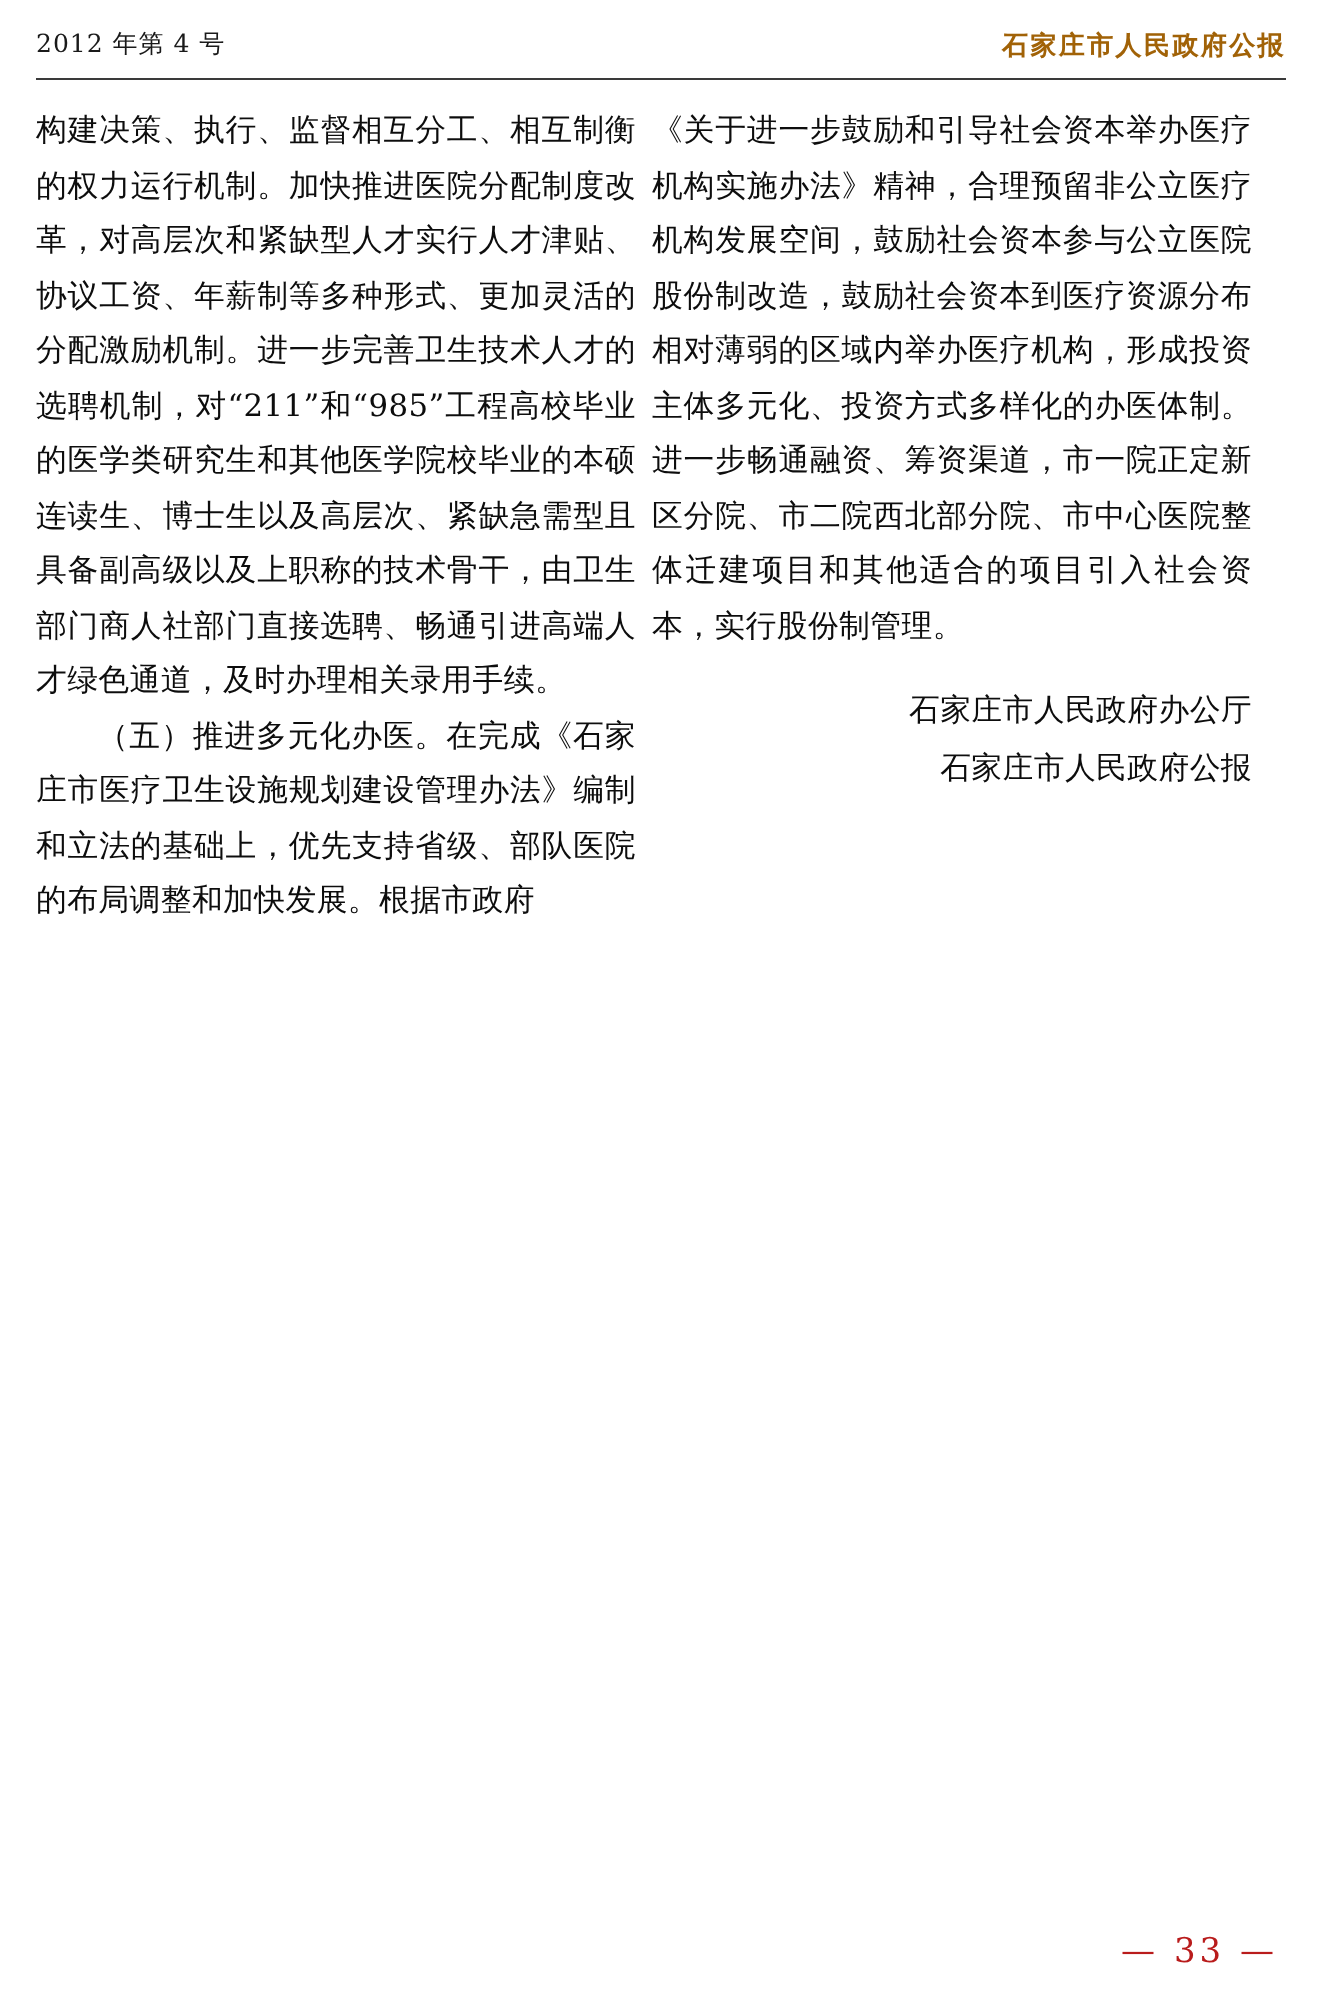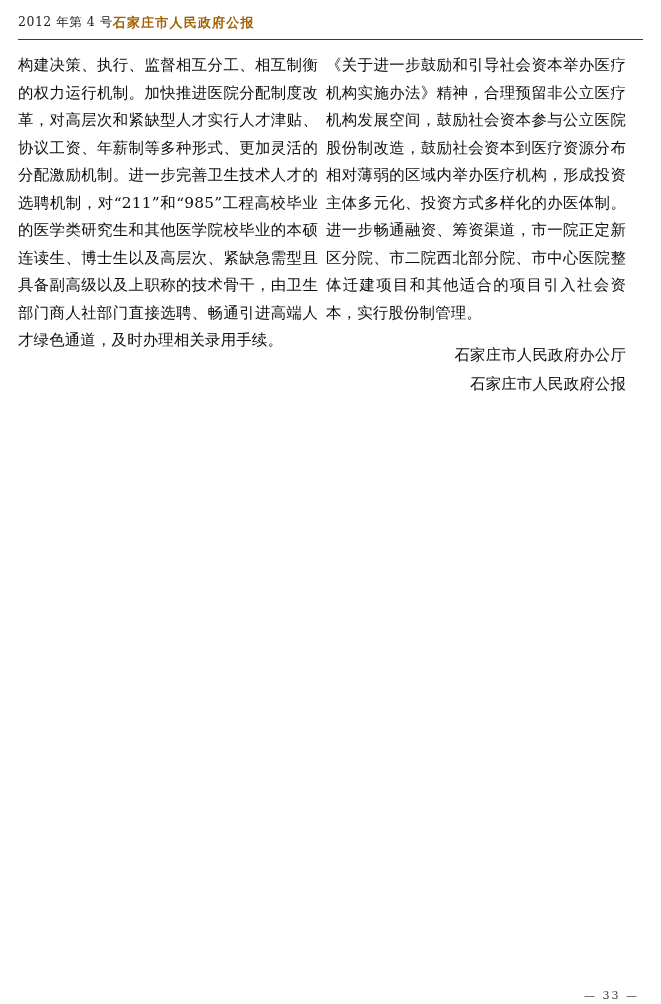--- a/index.html
+++ b/index.html
@@ -22,20 +22,21 @@
   }
   
   .header {
     position: absolute;
     left: 18px;
     top: 14px;
     width: 625px;
     height: 26px;
     display: flex;
     align-items: flex-start;
+    justify-content: space-between;
     border-bottom: 1px solid #3a3a3a;
     padding-bottom: 3px;
     box-sizing: border-box;
   }
   .header-left {
     font-size: 12.5px;
     letter-spacing: 0.5px;
     color: #1a1a1a;
     font-family: "DejaVu Serif", "Liberation Serif", serif;
   }
@@ -79,41 +80,42 @@
     padding-left: 66px;
     letter-spacing: 0.2px;
   }
   .sign-block {
     margin-top: 14px;
   }
   
   .footer {
     position: absolute;
     right: 22px;
-    bottom: 2px;
-    font-size: 11px;
+    bottom: 18px;
+    font-size: 17px;
     letter-spacing: 2px;
-    color: #404040;
+    color: #b91c1c;
     font-family: "DejaVu Serif", "Liberation Serif", serif;
   }
 </style>
 </head>
 <body>
 
 <div class="page">
 
   <div class="header">
     <div class="header-left">2012 年第 4 号</div>
     <div class="header-right">石家庄市人民政府公报</div>
   </div>
 
   <div class="columns">
 
     <div class="col">
       <p class="para">构建决策、执行、监督相互分工、相互制衡的权力运行机制。加快推进医院分配制度改革，对高层次和紧缺型人才实行人才津贴、协议工资、年薪制等多种形式、更加灵活的分配激励机制。进一步完善卫生技术人才的选聘机制，对“211”和“985”工程高校毕业的医学类研究生和其他医学院校毕业的本硕连读生、博士生以及高层次、紧缺急需型且具备副高级以及上职称的技术骨干，由卫生部门商人社部门直接选聘、畅通引进高端人才绿色通道，及时办理相关录用手续。</p>
+      <p class="para indent">（五）推进多元化办医。在完成《石家庄市医疗卫生设施规划建设管理办法》编制和立法的基础上，优先支持省级、部队医院的布局调整和加快发展。根据市政府</p>
     </div>
 
     <div class="col">
       <p class="para">《关于进一步鼓励和引导社会资本举办医疗机构实施办法》精神，合理预留非公立医疗机构发展空间，鼓励社会资本参与公立医院股份制改造，鼓励社会资本到医疗资源分布相对薄弱的区域内举办医疗机构，形成投资主体多元化、投资方式多样化的办医体制。进一步畅通融资、筹资渠道，市一院正定新区分院、市二院西北部分院、市中心医院整体迁建项目和其他适合的项目引入社会资本，实行股份制管理。</p>
       <div class="sign-block">
         <div class="sign">石家庄市人民政府办公厅</div>
         <div class="sign">石家庄市人民政府公报</div>
       </div>
     </div>
 

